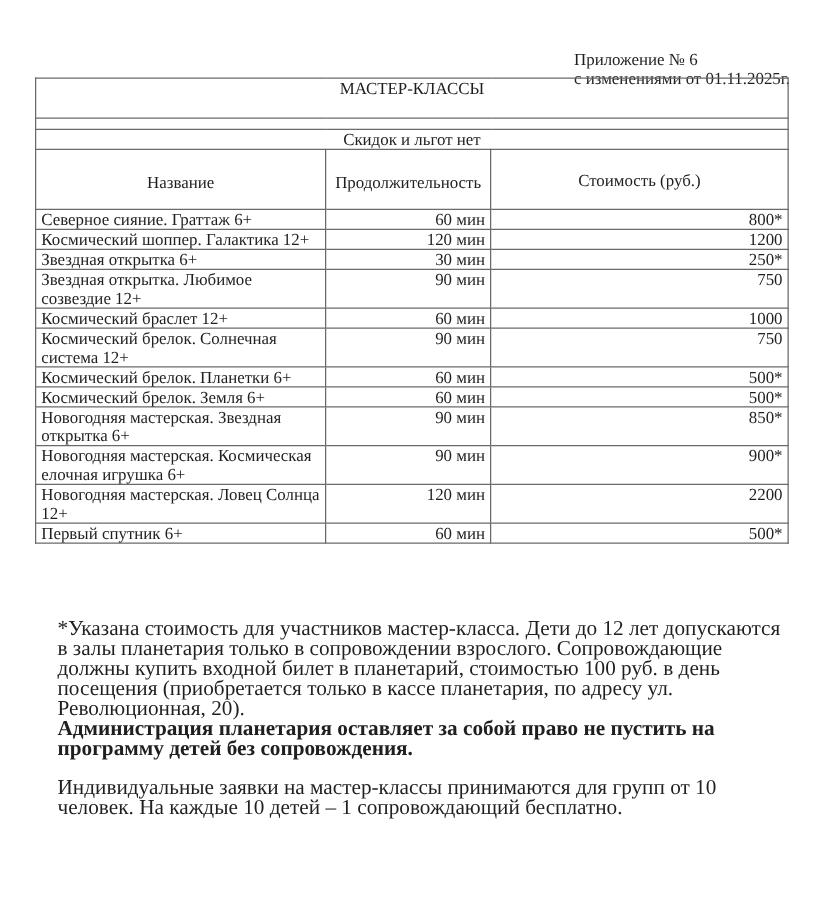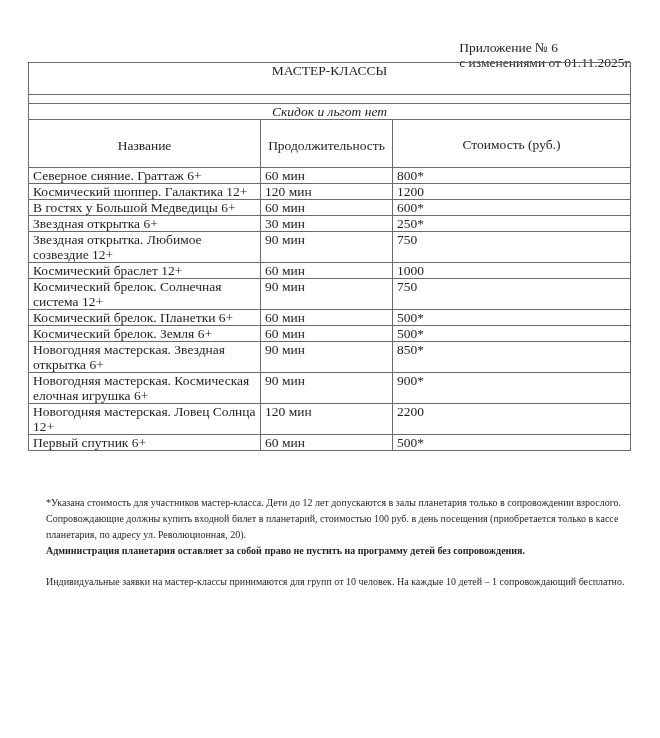--- a/index.html
+++ b/index.html
@@ -19,30 +19,30 @@
   }
   table.mk td, table.mk th {
     border: 1px solid #6a6a6a; padding: 0 4px; vertical-align: top;
     font-weight: normal;
   }
   .title-row td {
     text-align: center; font-weight: bold; height: 31px; padding-top: 4px;
   }
   .spacer-row td { height: 0; padding: 0; border-top: 0; }
   .sub-row td {
-    text-align: center; font-weight: bold; font-style: italic; height: 15px;
+    text-align: center; font-weight: bold; height: 15px;
   }
   .head-row th { height: 30px; text-align: center; }
   .head-row th.c-name, .head-row th.c-dur { vertical-align: middle; padding-top: 4px; }
   .head-row th.c-price { vertical-align: top; padding-top: 17px; }
-  td.c-dur, td.c-price { text-align: left; }
+  td.c-dur, td.c-price { text-align: right; }
   td.c-name { text-align: left; padding-left: 6px; }
   .notes {
     position: absolute; left: 46px; top: 495px; width: 580px;
-    font-size: 10px; line-height: 16px;
+    font-size: 17px; line-height: 16px;
   }
   .notes p { margin: 0; }
   .notes .bold { font-weight: bold; }
   .notes .gap { margin-top: 15px; }
 </style>
 </head>
 <body>
 
 <div class="header-right">
   <div>Приложение № 6</div>
@@ -74,25 +74,20 @@
     <tbody id="rows">
       <tr>
         <td class="c-name">Северное сияние. Граттаж  6+</td>
         <td class="c-dur">60 мин</td>
         <td class="c-price">800*</td>
       </tr>
       <tr>
         <td class="c-name">Космический шоппер. Галактика 12+</td>
         <td class="c-dur">120 мин</td>
         <td class="c-price">1200</td>
-      </tr>
-      <tr>
-        <td class="c-name">В гостях у Большой Медведицы 6+</td>
-        <td class="c-dur">60 мин</td>
-        <td class="c-price">600*</td>
       </tr>
       <tr>
         <td class="c-name">Звездная открытка 6+</td>
         <td class="c-dur">30 мин</td>
         <td class="c-price">250*</td>
       </tr>
       <tr>
         <td class="c-name">Звездная открытка. Любимое созвездие 12+</td>
         <td class="c-dur">90 мин</td>
         <td class="c-price">750</td>

